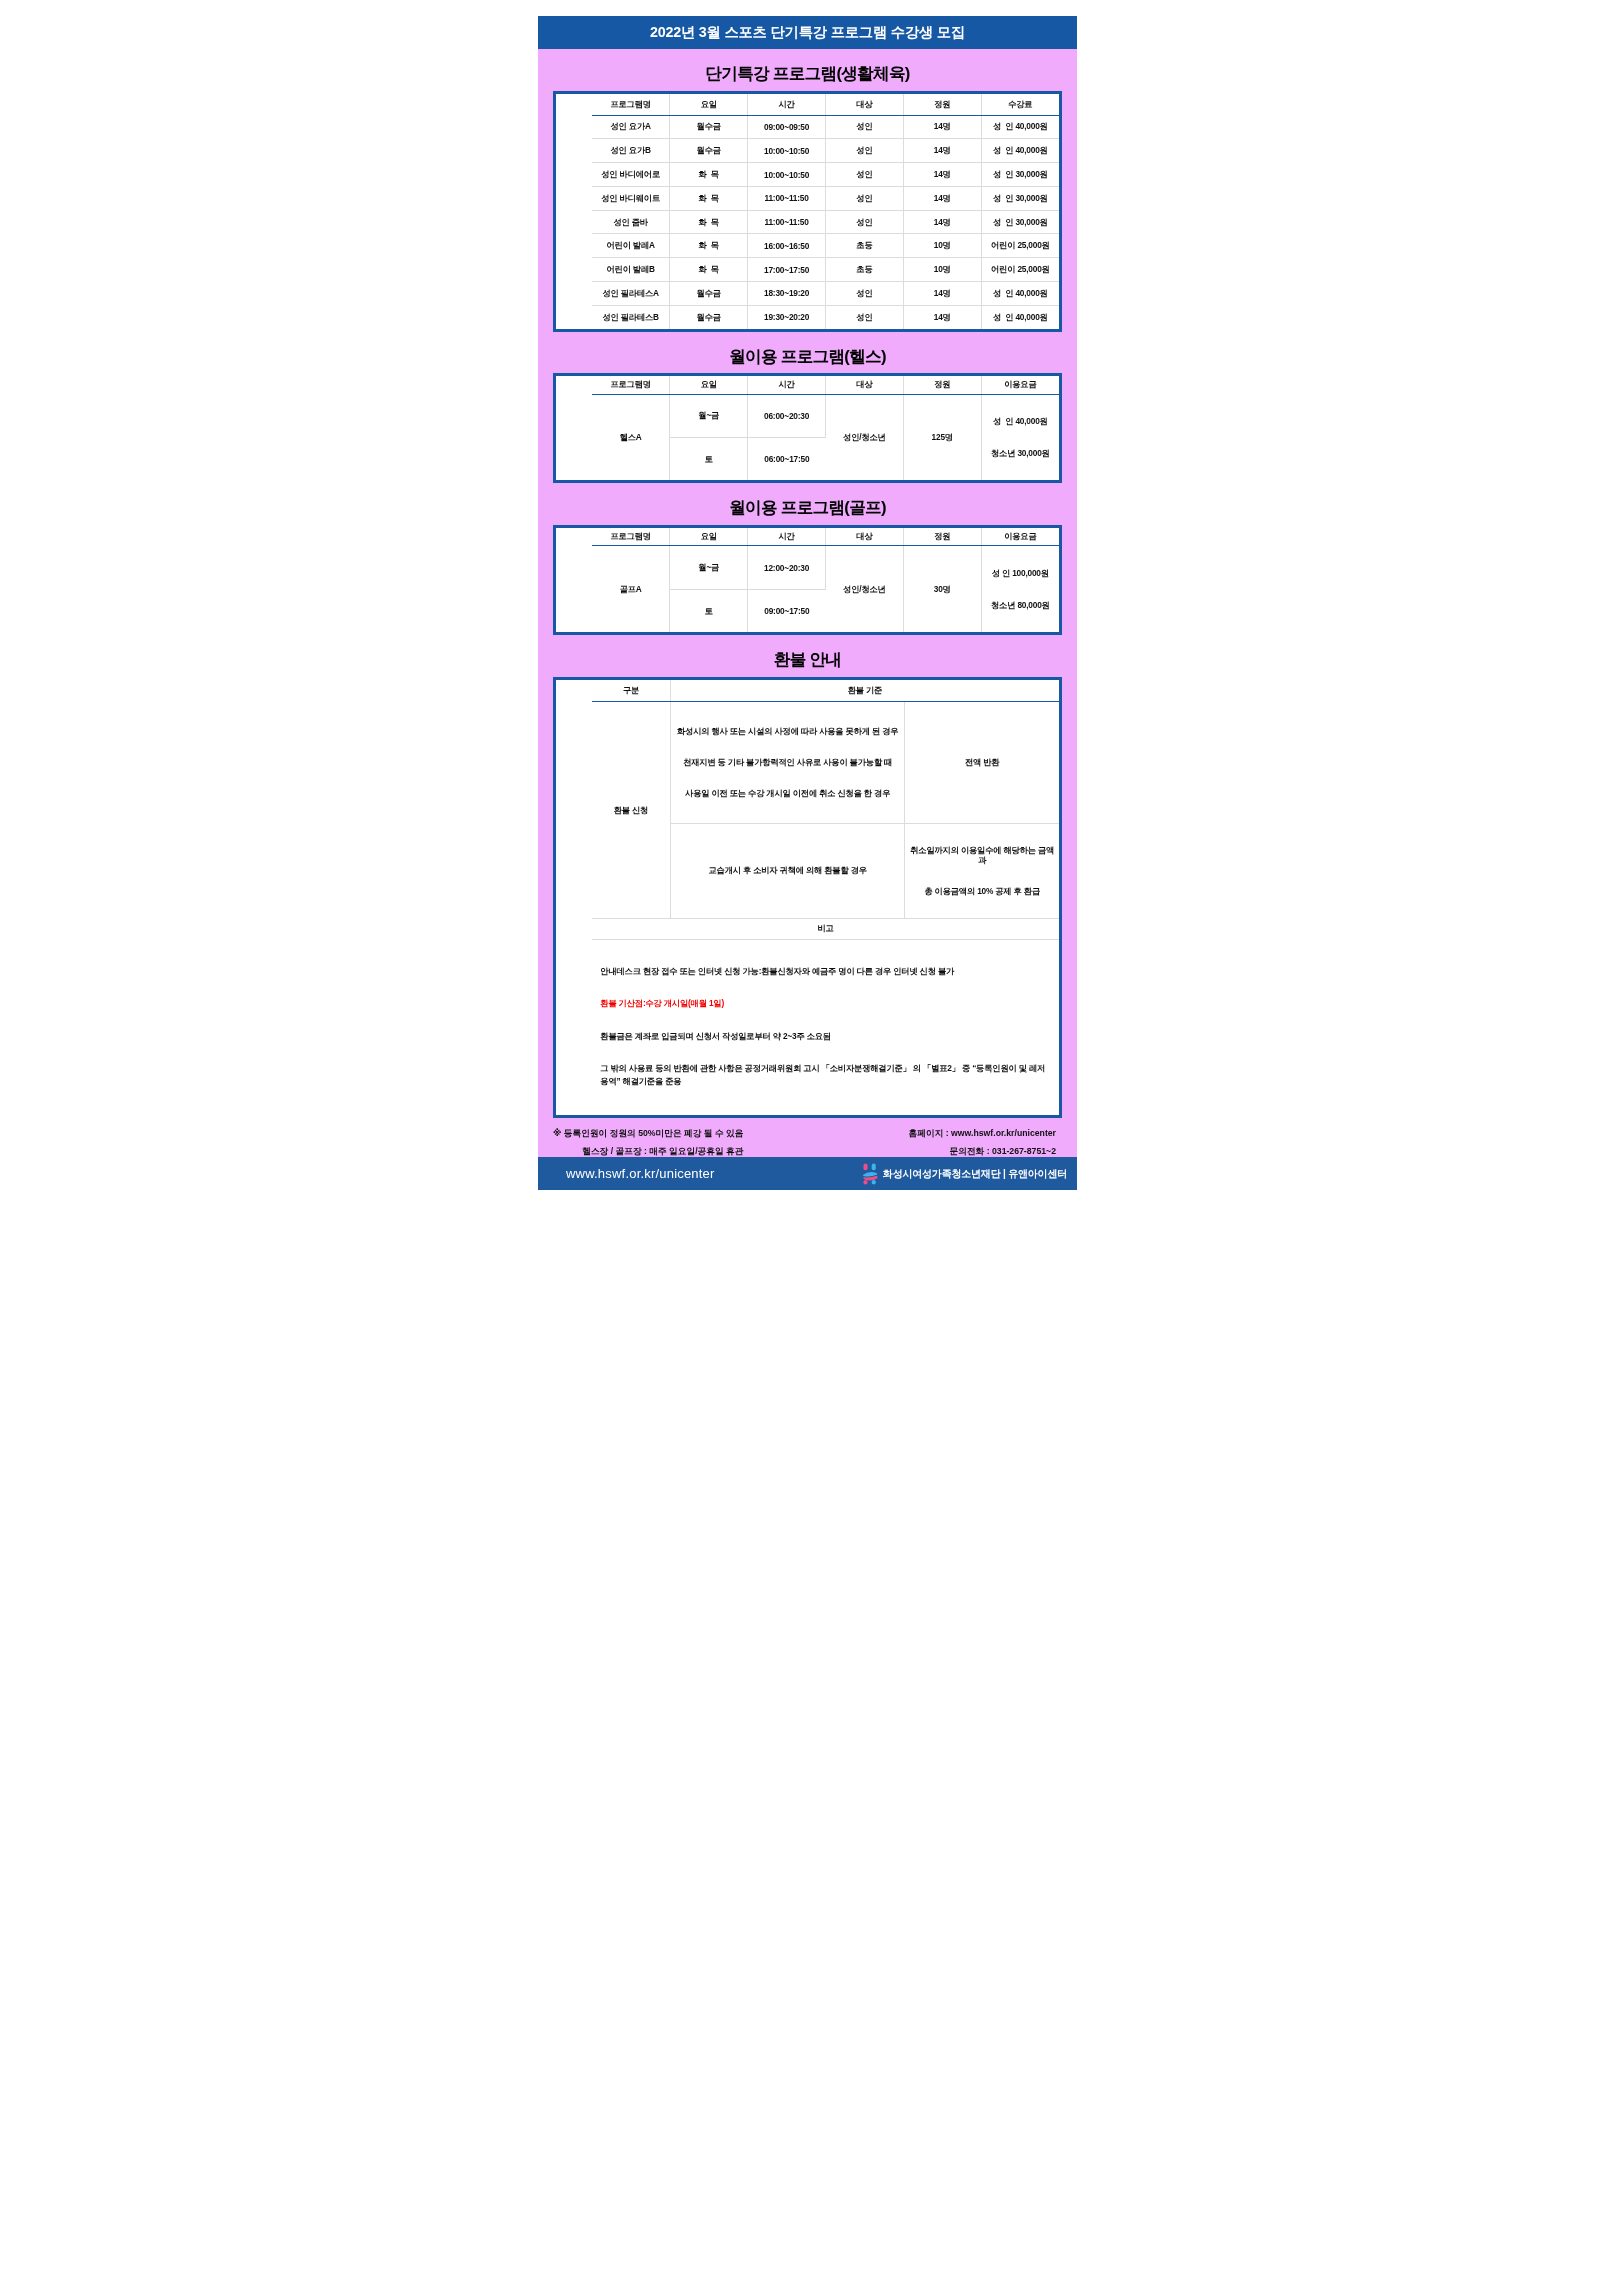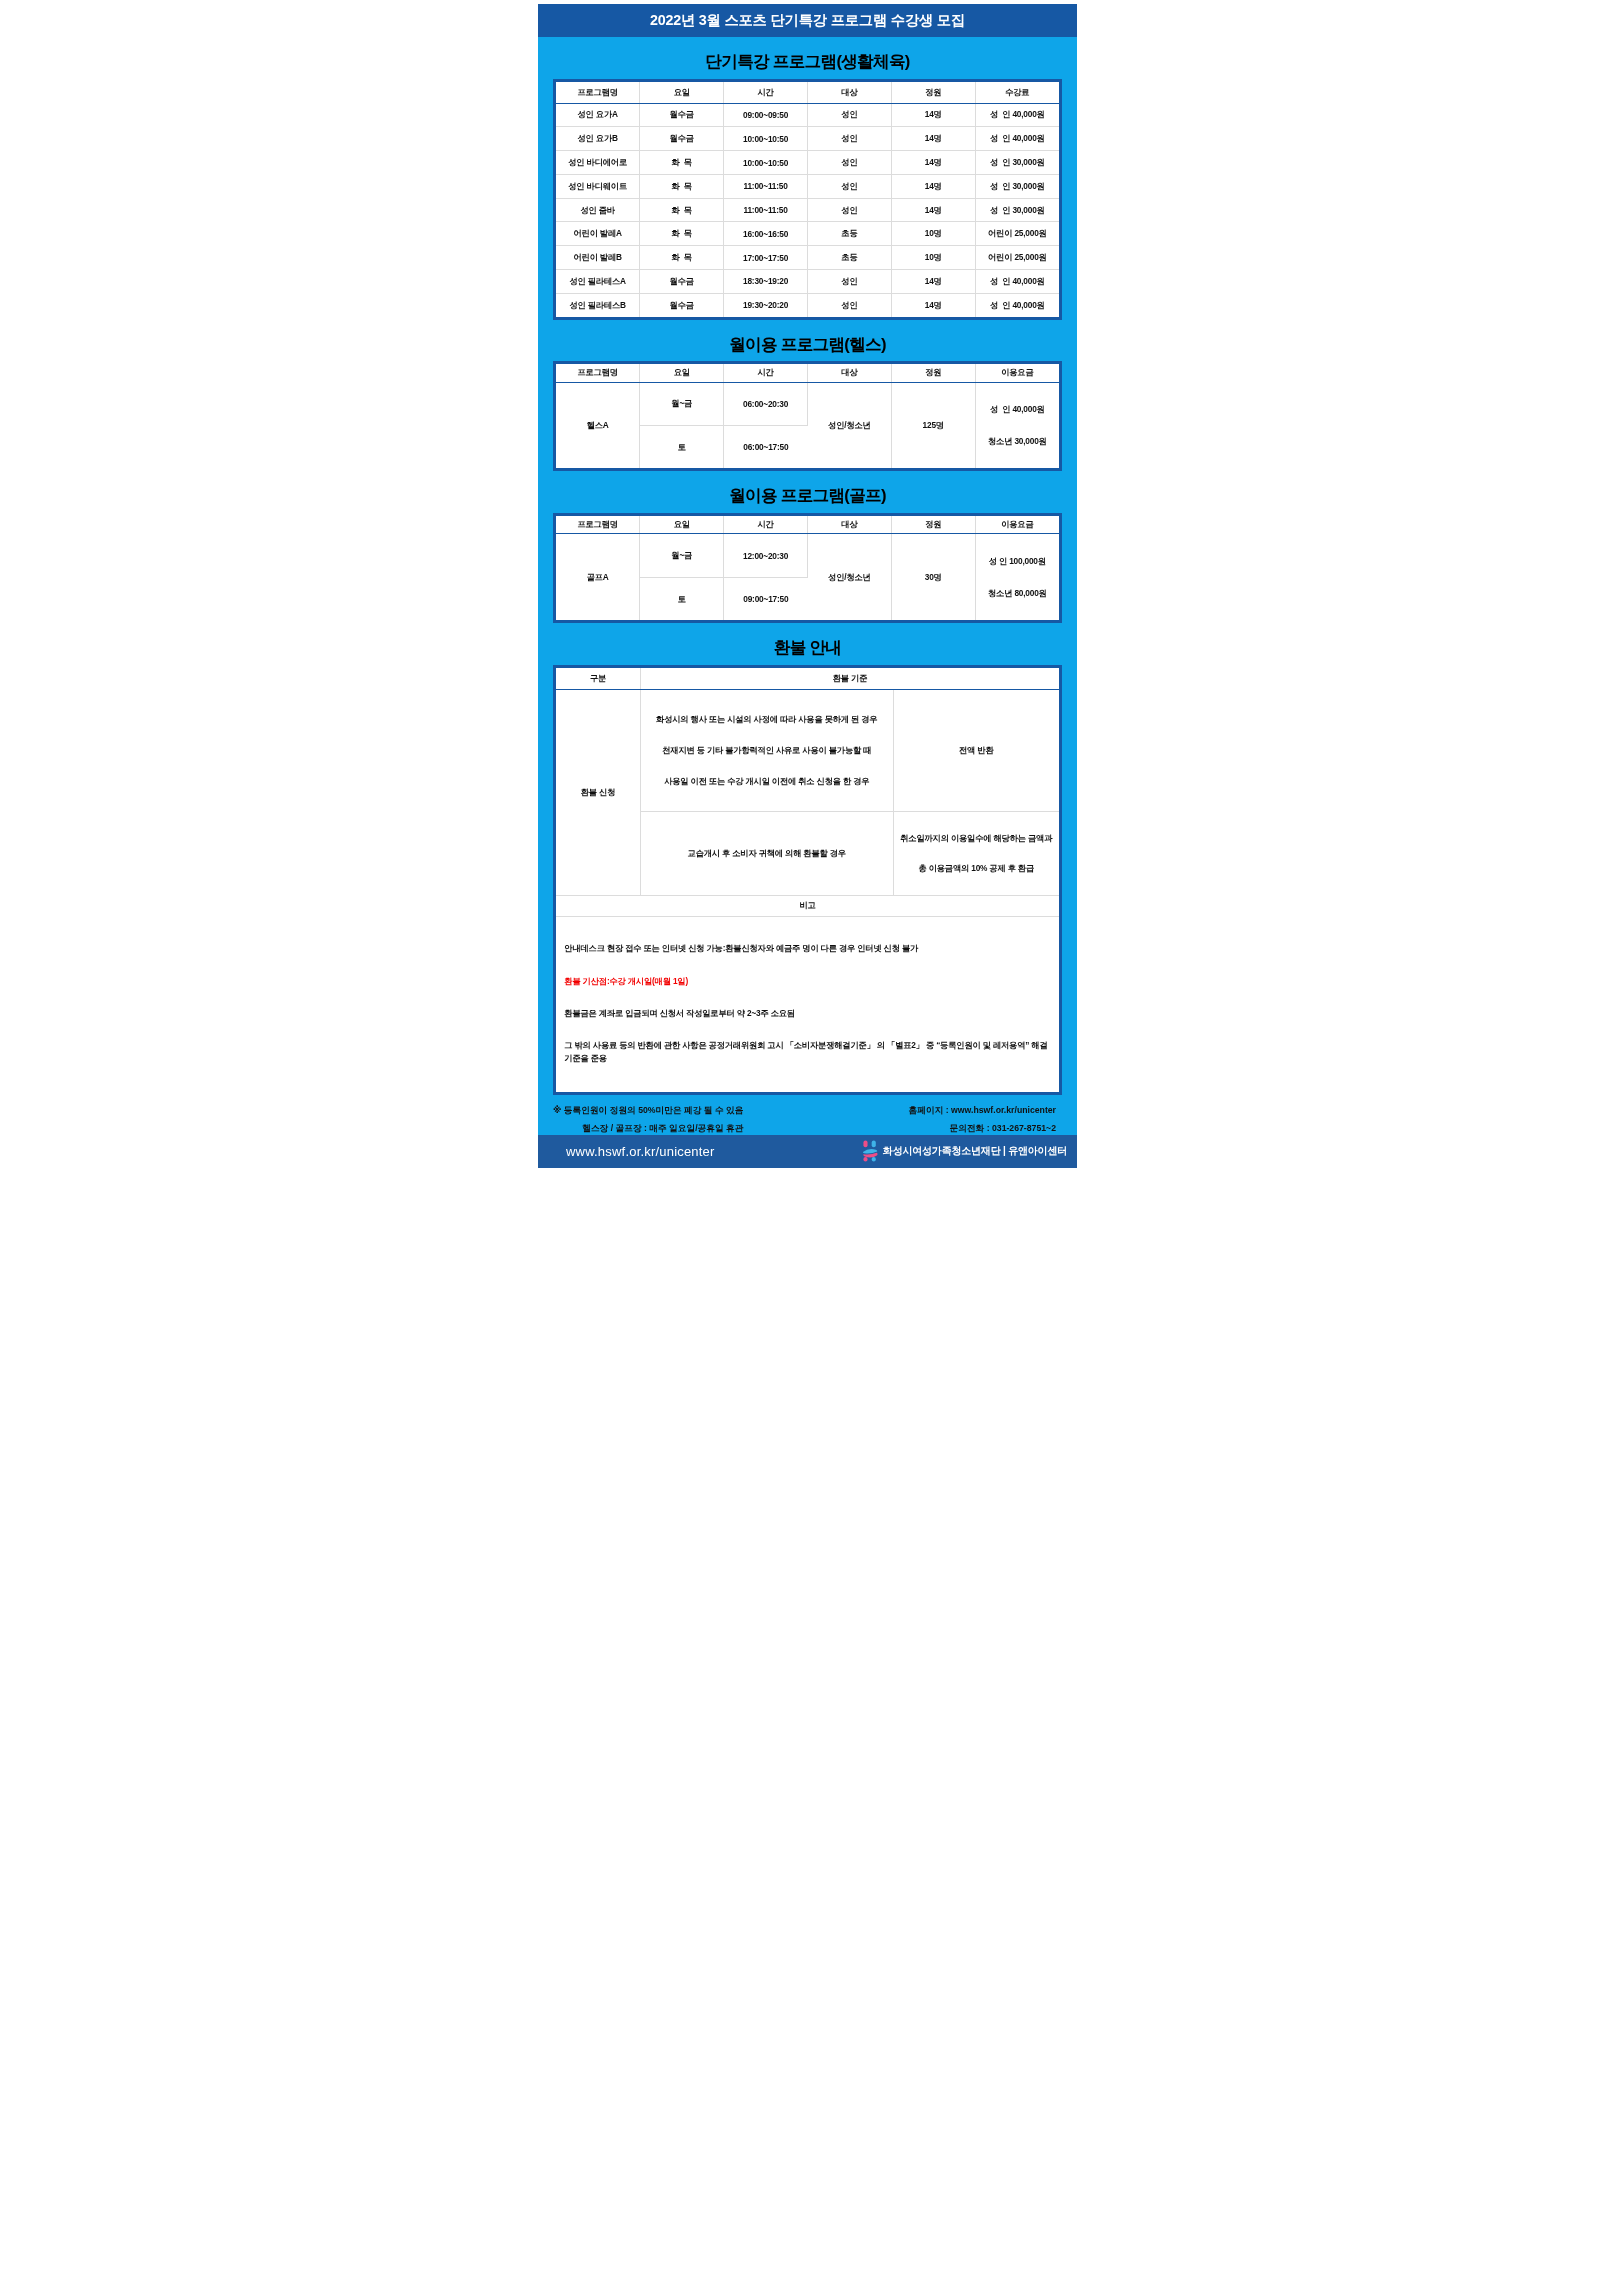--- a/index.html
+++ b/index.html
@@ -1,30 +1,30 @@
 <!DOCTYPE html>
 <html style="font-size:7.4px"><head>
 <meta charset="utf-8">
 <style>
   html,body { margin:0; padding:0; background:#ffffff; }
   .page {
-    width:539px; min-height:761px; margin:4px auto; background:#0ea5e9;
+    width:539px; min-height:761px; margin:16px auto; background:#f0abfc;
     font-family:"Liberation Sans","DejaVu Sans",sans-serif; color:#111;
     display:flex; flex-direction:column;
   }
 
   
   .banner { height:33px; background:#1658a4; display:flex; align-items:center; justify-content:center; flex:0 0 auto; }
   .banner-title { color:#ffffff; font-size:14.3px; font-weight:800; letter-spacing:-0.2px; }
 
   
   .sec-title { margin:14px 0 5.5px; text-align:center; font-size:16.6px; font-weight:900; color:#000; letter-spacing:-0.7px; }
 
   
-  .tbl-frame { margin:0 15px; border:3.7px solid #1658a4; background:#ffffff; }
+  .tbl-frame { margin:0 15px; border:3.7px solid #1658a4; background:#ffffff;padding-left:36px; }
   .tbl { width:100%; border-collapse:collapse; table-layout:fixed; }
   .tbl th, .tbl td {
     font-weight:700; color:#111; text-align:center; vertical-align:middle;
     white-space:pre-wrap; font-size:8.3px; padding:0.9px 1.8px; letter-spacing:-0.2px;
   }
   .tbl thead th { border-bottom:1.4px solid #1658a4; border-right:0.5px solid #dcdcdc; }
   .tbl tbody td { border-top:0.5px solid #dcdcdc; border-right:0.5px solid #dcdcdc; }
   .tbl th:last-child, .tbl tbody td:last-child { border-right:none; }
 
   .t1 thead th { height:19.3px; }

